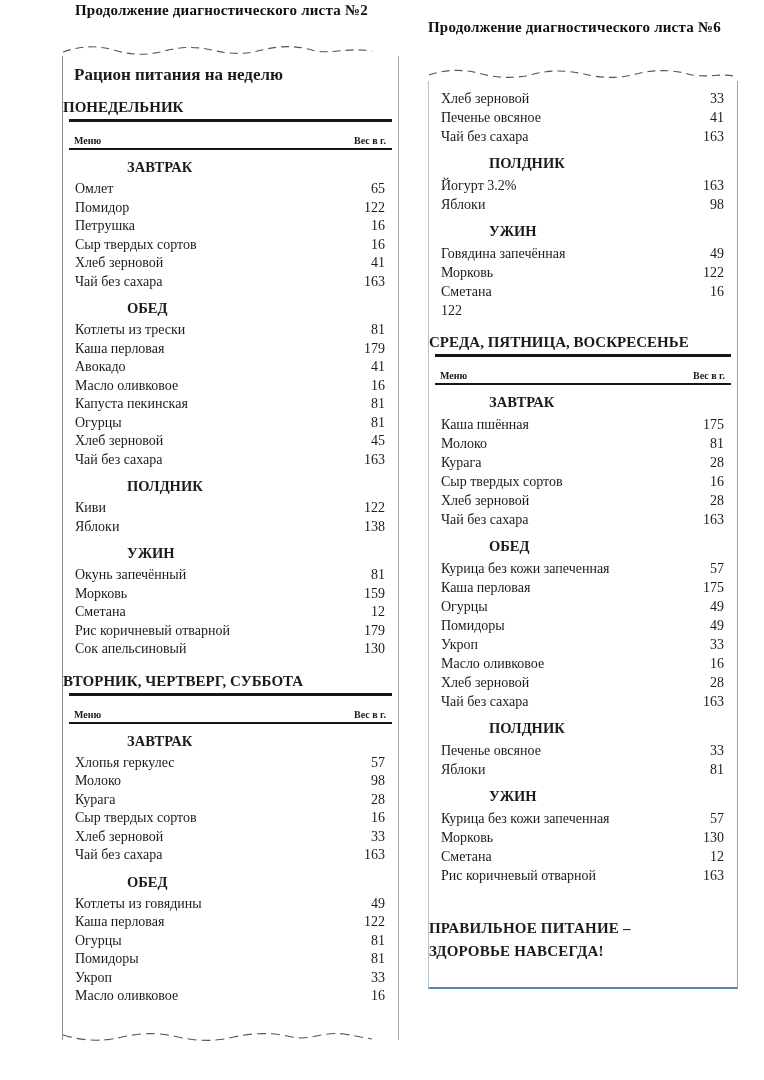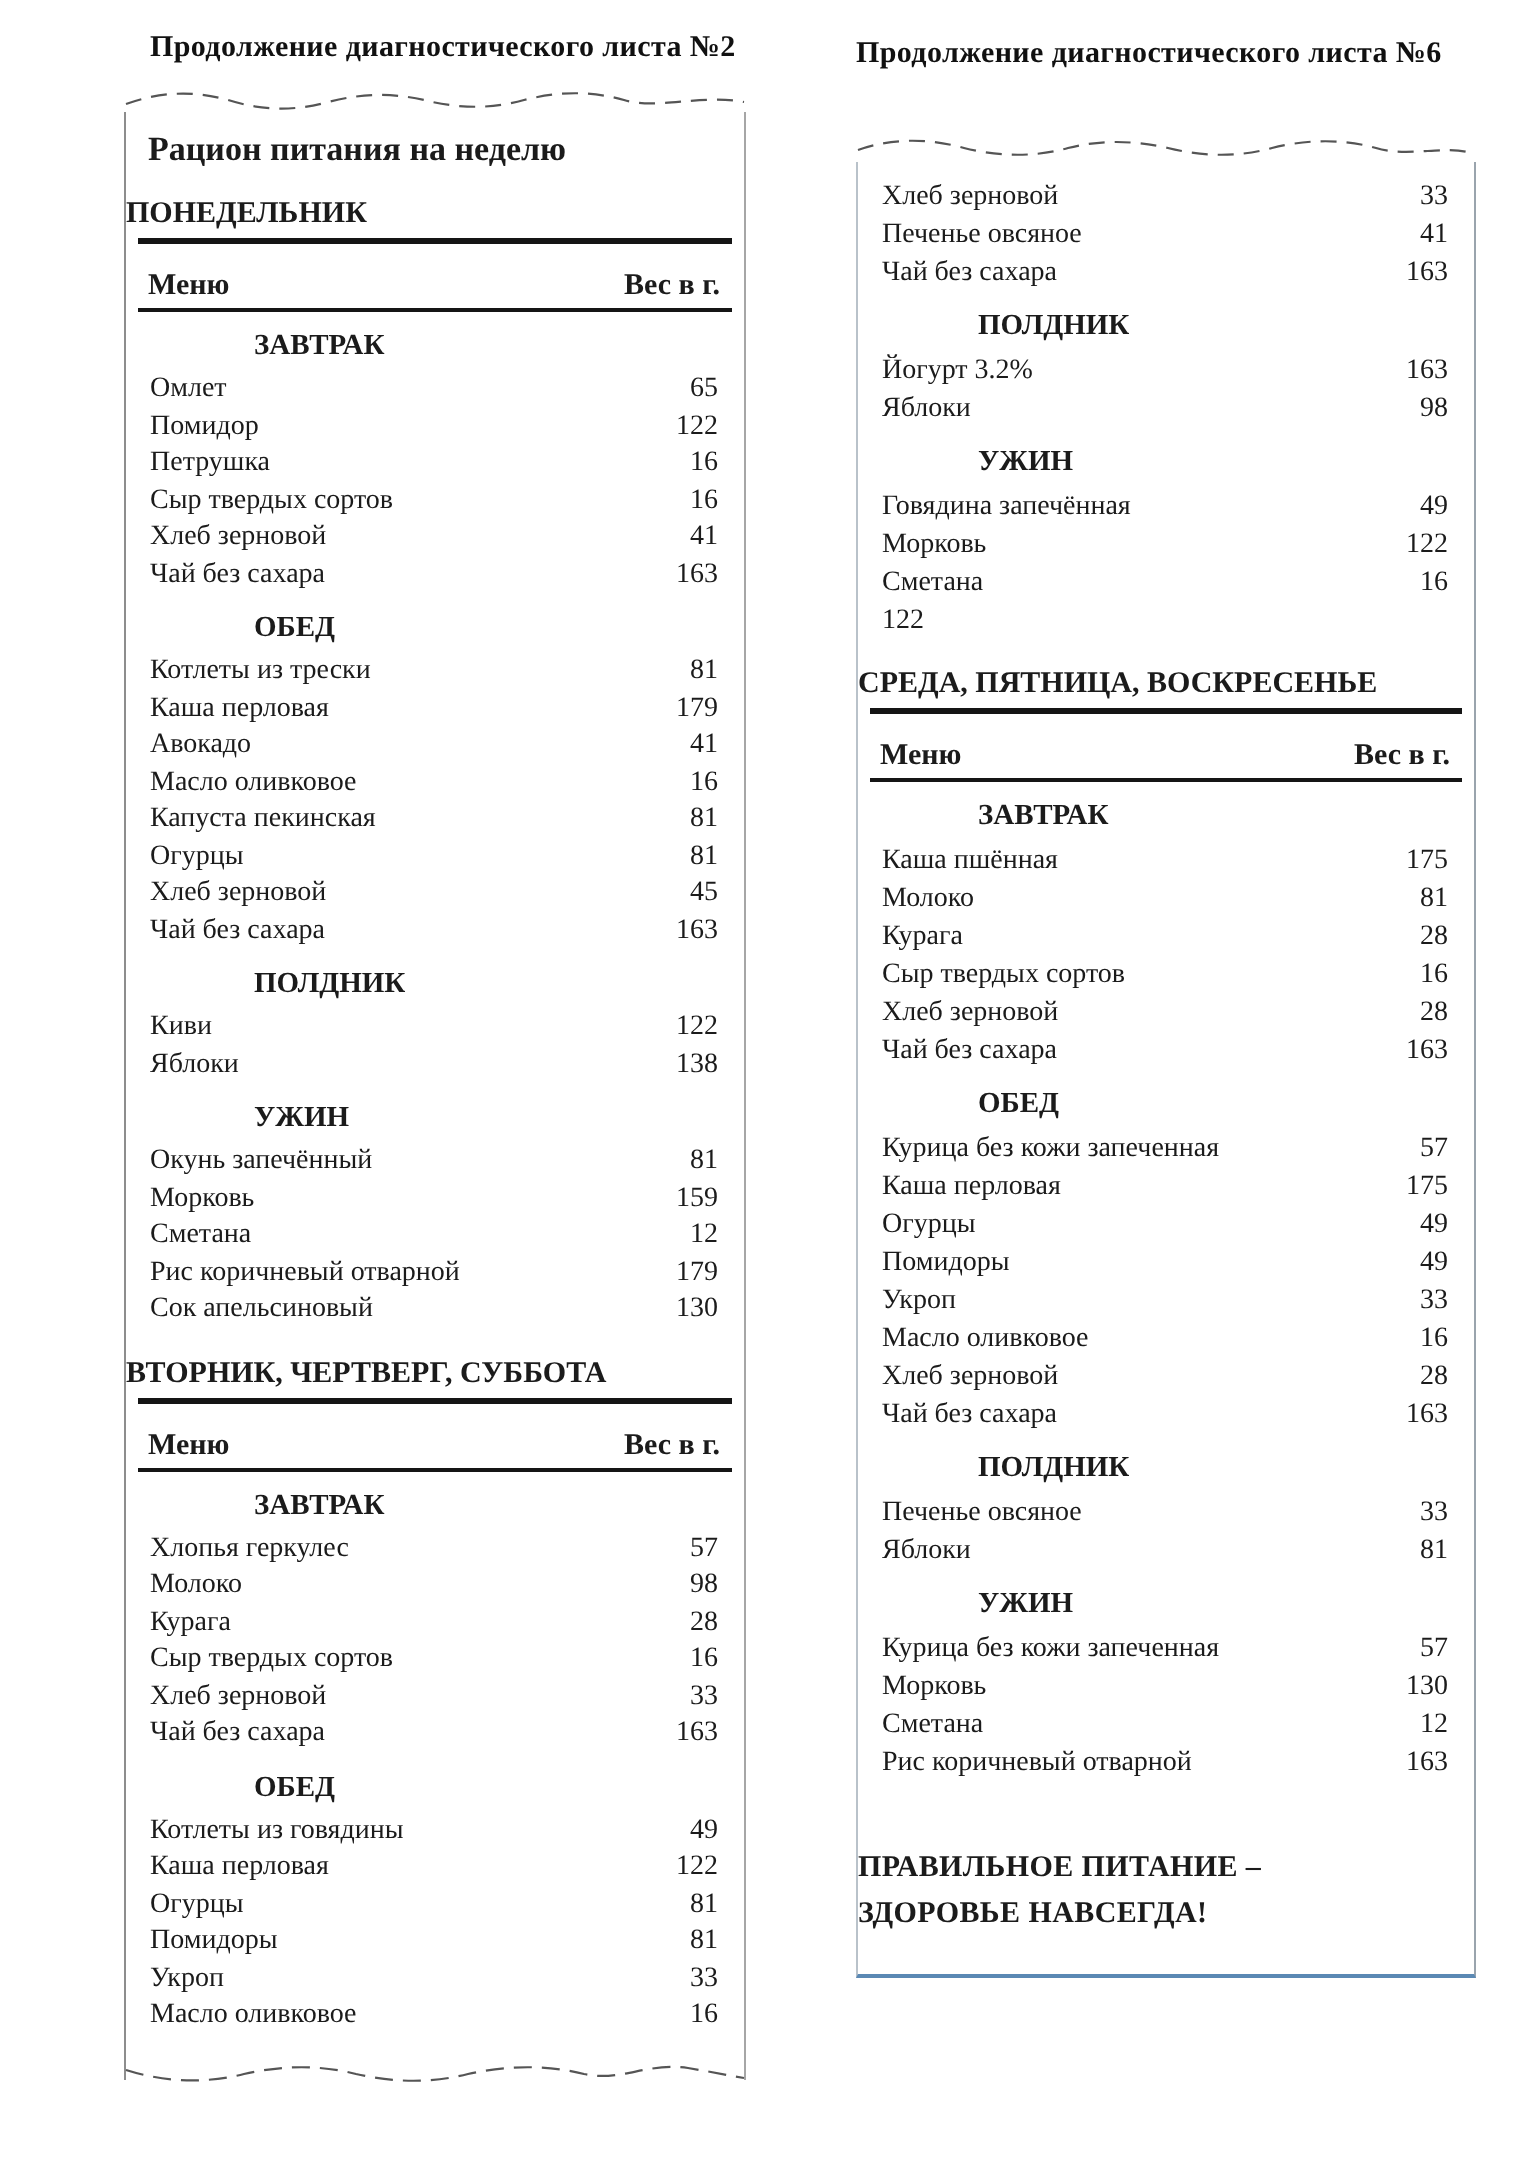--- a/index.html
+++ b/index.html
@@ -4,25 +4,25 @@
 <style>
   html,body{margin:0;padding:0;}
   body{
     width:764px;height:1080px;position:relative;background:#ffffff;
     font-family:"Liberation Serif","DejaVu Serif",serif;color:#1b1b1b;
     overflow:hidden;
   }
   .page-header{
     position:absolute;font-weight:bold;font-size:15px;letter-spacing:.2px;color:#111;
   }
-  #header-left{left:75px;top:16px;}
+  #header-left{left:75px;top:2px;}
   #header-right{left:428px;top:19px;}
 
   .sheet{position:absolute;}
-  #sheet-left{left:62px;top:44px;width:311px;}
+  #sheet-left{left:62px;top:44px;width:337px;}
   #sheet-right{left:428px;top:68px;width:310px;}
 
   .torn{display:block;}
   .sheet-body{
     border-left:1px solid #8d8d8d;border-right:1px solid #a6a6a6;
     overflow:hidden;background:#fff;
   }
   #sheet-left .sheet-body{height:984px;}
   #sheet-right .sheet-body{
     height:906px;
@@ -31,21 +31,21 @@
   }
   #sheet-left .torn-bottom{margin-top:-11px;position:relative;z-index:2;}
 
   .ration-title{font-weight:bold;font-size:17px;margin:9px 0 0 11px;}
 
   .day-header{text-align:left;font-weight:bold;font-size:15px;margin-top:14px;}
   .rule{background:#151515;margin:3px 6px 0 6px;}
   .rule-thick{height:3px;}
   .rule-cols{height:2px;margin-top:2px;}
   .cols-row{
-    display:flex;justify-content:space-between;font-weight:bold;font-size:15px;
+    display:flex;justify-content:space-between;font-weight:bold;font-size:10px;
     margin-top:13px;padding:0 12px 0 11px;
   }
   .section-header{font-weight:bold;font-size:14.5px;padding-left:64px;margin:9px 0 4px;}
   #sheet-right .section-header{padding-left:60px;}
   .item-row{
     display:flex;justify-content:space-between;align-items:flex-end;
     padding:0 13px 0 12px;line-height:18.5px;font-size:14px;
   }
   #sheet-right .item-row{line-height:19px;}
   .item-name{white-space:pre-line;}

